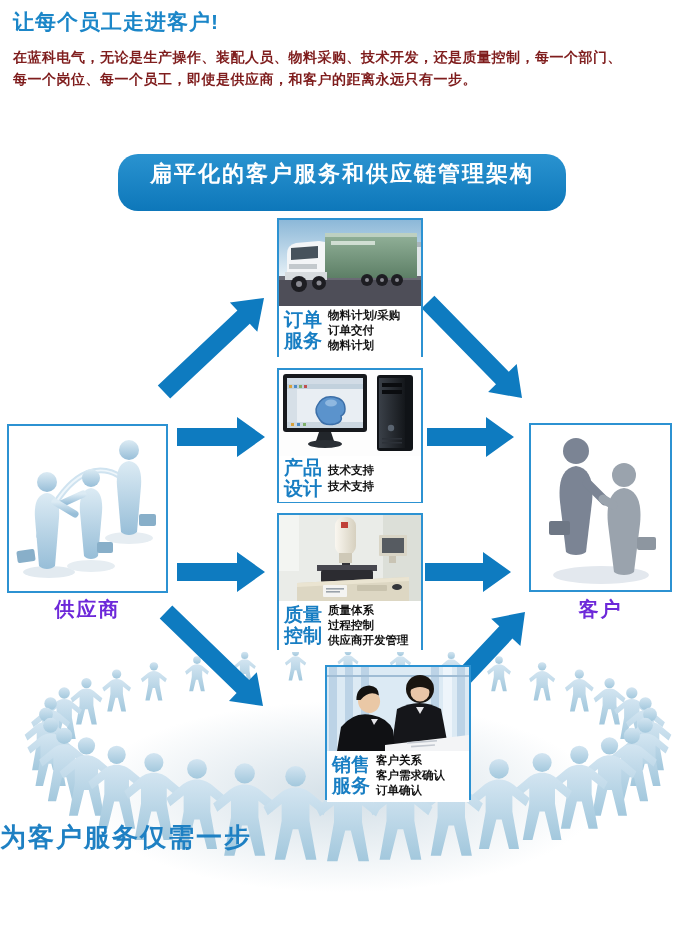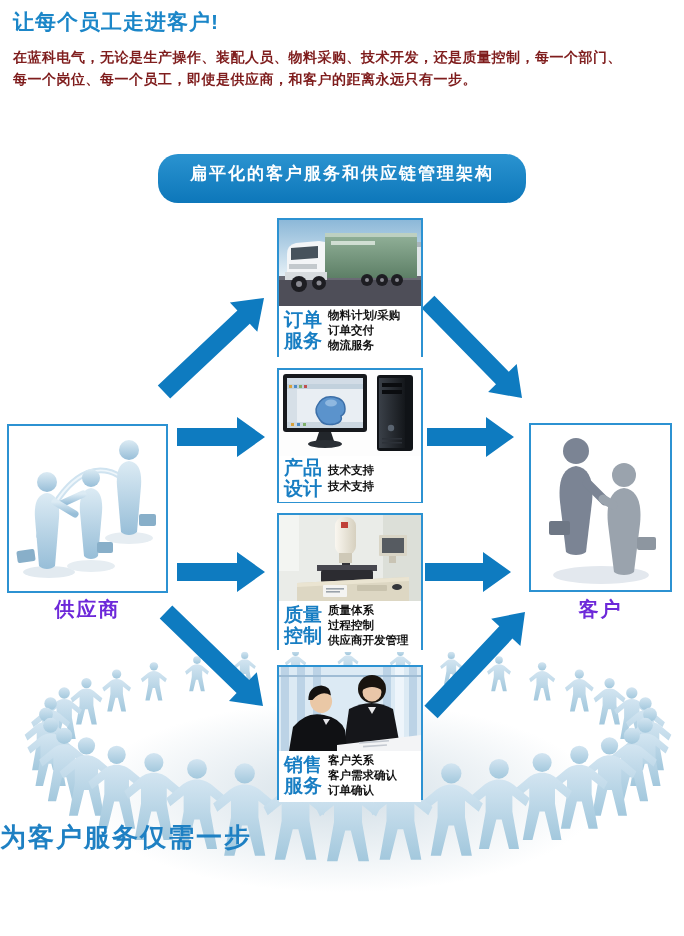--- a/index.html
+++ b/index.html
@@ -2,23 +2,23 @@
 <html><head>
 <meta charset="utf-8">
 <style>
   html,body{margin:0;padding:0;background:#fff;}
   body{font-family:"Liberation Sans","DejaVu Sans",sans-serif;}
   .canvas{position:relative;width:684px;height:936px;margin:0 auto;background:#ffffff;overflow:hidden;text-decoration:underline;}
 
   .page-title{position:absolute;left:13px;top:8px;font-size:21px;font-weight:bold;color:#1b86c8;letter-spacing:1px;}
   .intro{position:absolute;left:13px;top:46px;width:660px;font-size:14px;font-weight:bold;color:#7f1d1d;line-height:1.6;letter-spacing:.5px;}
 
-  .banner{position:absolute;top:154px;left:50%;transform:translateX(-50%);height:49px;line-height:39px;
+  .banner{position:absolute;top:154px;left:50%;transform:translateX(-50%);height:57px;line-height:39px;
           padding:0 32px;border-radius:20px;background:linear-gradient(180deg,#2a93d0,#0d77ba);
-          color:#fff;font-size:17px;font-weight:bold;letter-spacing:2px;white-space:nowrap;z-index:6;}
+          color:#fff;font-size:22px;font-weight:bold;letter-spacing:2px;white-space:nowrap;z-index:6;}
 
   .floor{position:absolute;left:0;top:620px;width:684px;height:316px;z-index:1;
          background:radial-gradient(ellipse 52% 42% at 50% 56%, rgba(176,198,212,.55), rgba(176,198,212,0) 72%);}
   .people-svg{position:absolute;left:0;top:0;width:684px;height:936px;z-index:2;pointer-events:none;}
   .arrows-svg{position:absolute;left:0;top:0;width:684px;height:936px;z-index:5;pointer-events:none;}
 
   .card{position:absolute;left:277px;width:146px;border:2px solid #2c92d2;background:#f9a8d4;box-sizing:border-box;z-index:6;}
   .card .photo{width:100%;overflow:hidden;}
   .card .photo svg{display:block;width:100%;height:100%;}
   .caption{display:flex;align-items:center;gap:6px;padding:2px 3px 3px 5px;background:#fff;}
@@ -202,21 +202,21 @@
       </svg>
     </div>
     <div class="caption">
       <div class="card-title">
         <div>订单</div>
         <div>服务</div>
       </div>
       <div class="card-items">
         <div>物料计划/采购</div>
         <div>订单交付</div>
-        <div>物流服务</div>
+        <div>物料计划</div>
       </div>
     </div>
   </div>
 
   <div class="card" style="top:368px;height:135px;text-align:right;">
     <div class="photo" style="height:86px;">
       <svg viewBox="0 0 142 86" preserveAspectRatio="none">
         <defs>
           <linearGradient id="twg" x1="0" y1="0" x2="1" y2="0">
               <stop offset="0" stop-color="#3a4048"></stop>
@@ -298,21 +298,21 @@
         <div>控制</div>
       </div>
       <div class="card-items">
         <div>质量体系</div>
         <div>过程控制</div>
         <div>供应商开发管理</div>
       </div>
     </div>
   </div>
 
-  <div class="card" style="top:665px;height:135px;">
+  <div class="card" style="top:665px;height:135px;margin-left:48px;">
     <div class="photo" style="height:84px;">
       <svg viewBox="0 0 142 84" preserveAspectRatio="none">
         <rect width="142" height="84" fill="#dceaf4"></rect>
         <g fill="#b7cfe4" opacity=".85">
           <rect x="2" width="8" height="84"></rect>
             <rect x="18" width="8" height="84"></rect>
             <rect x="34" width="8" height="84"></rect>
           <rect x="104" width="8" height="84"></rect>
             <rect x="130" width="8" height="84"></rect>
         </g>

